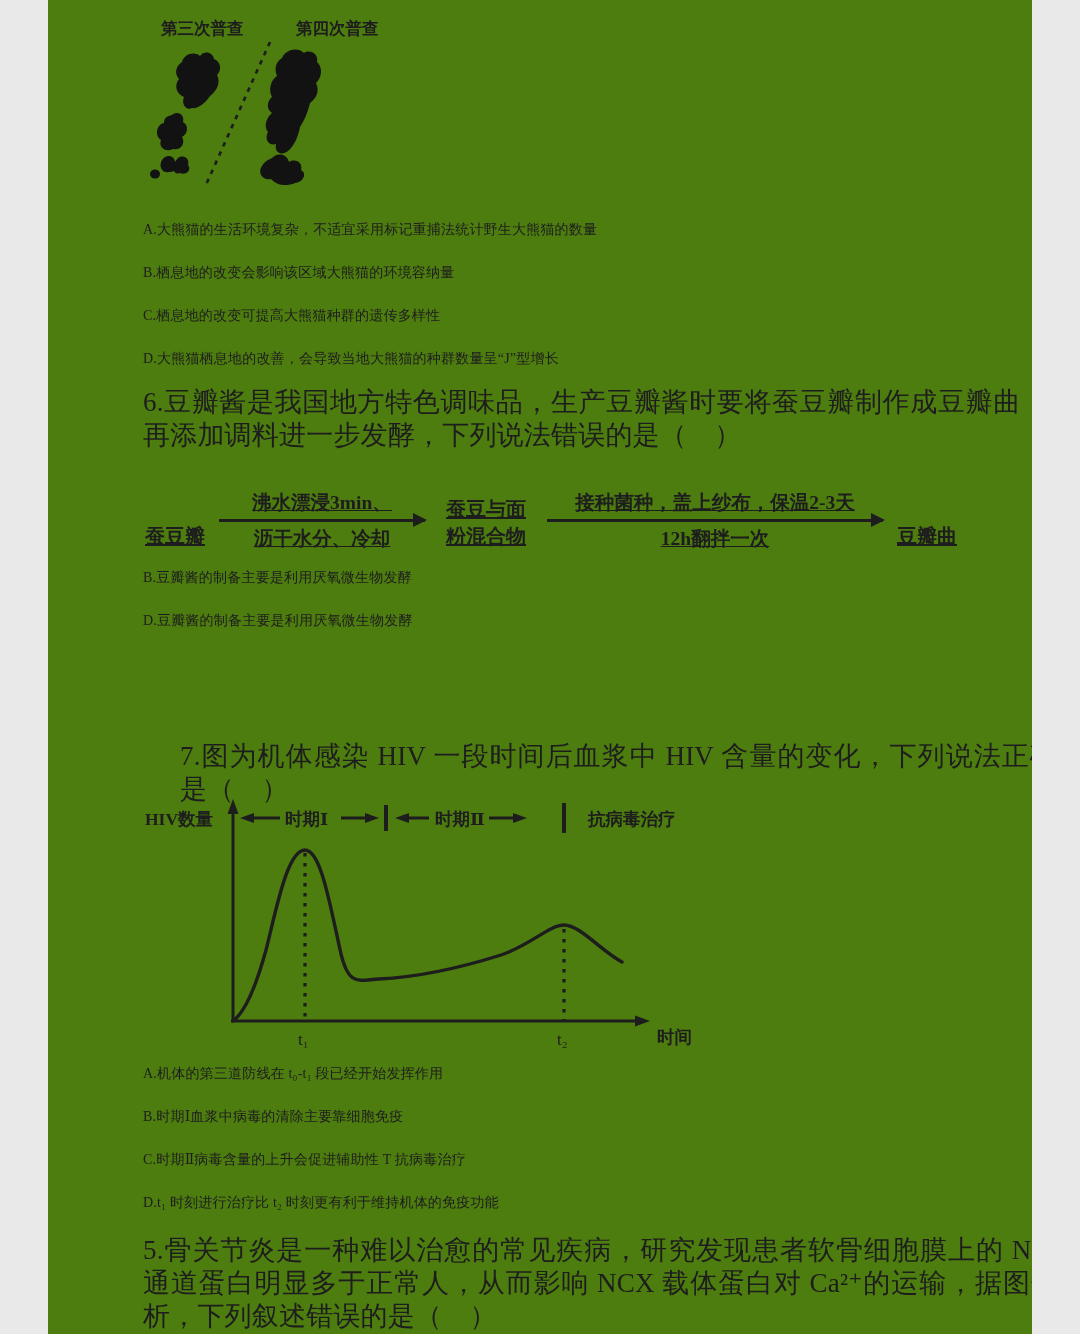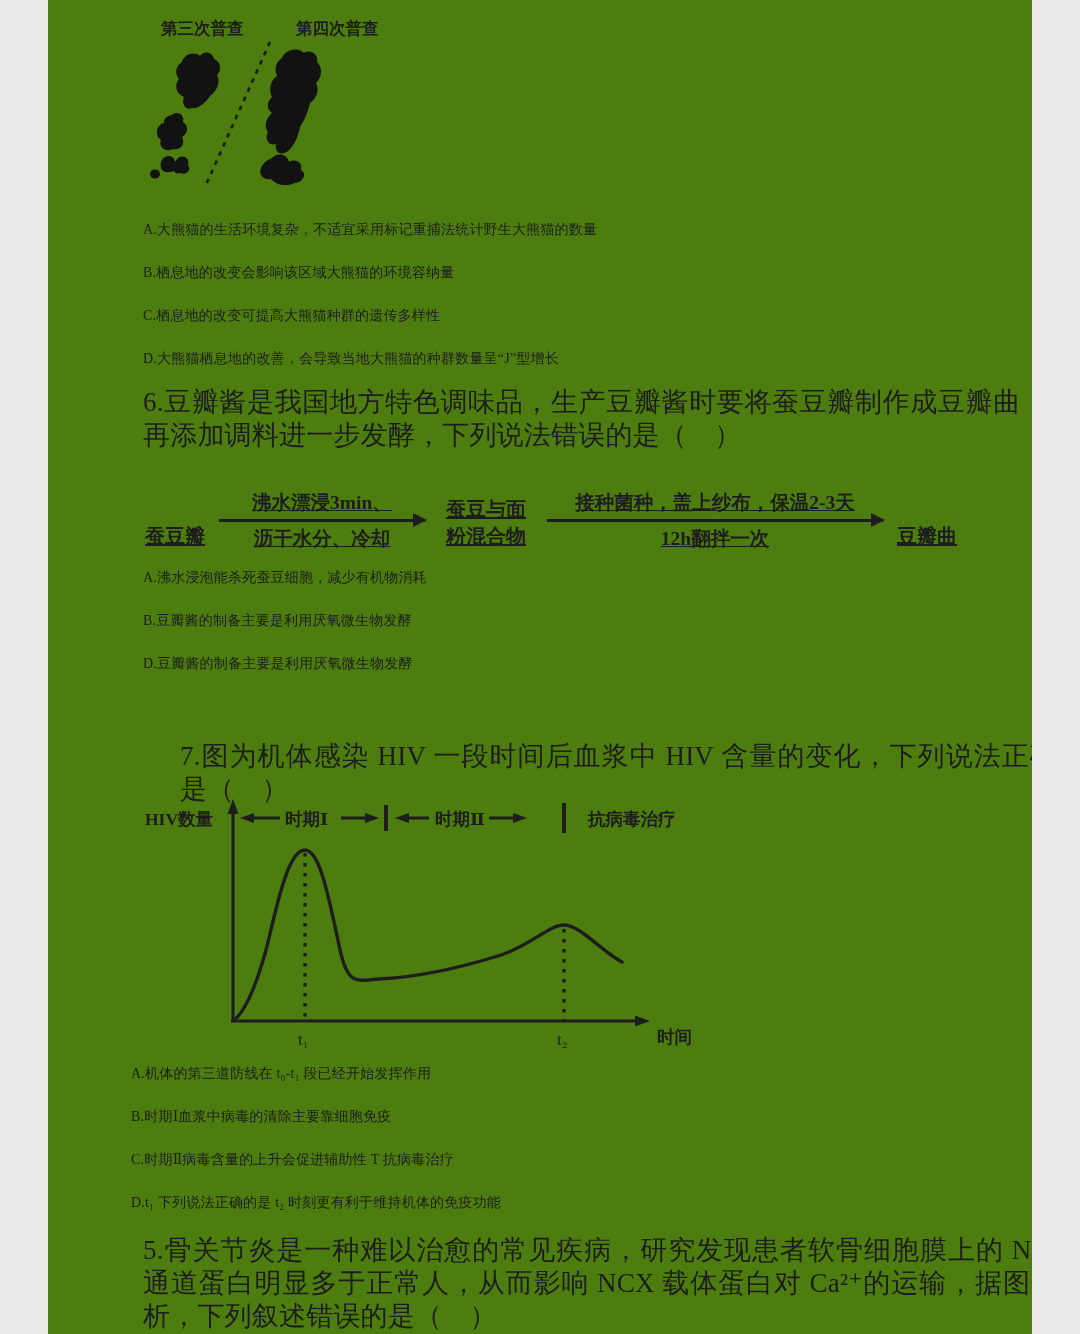--- a/index.html
+++ b/index.html
@@ -135,21 +135,20 @@
     <span class="node node-wrap">蚕豆与面粉混合物</span>
     <span class="farrow w2">
       <span class="cap top">接种菌种，盖上纱布，保温2-3天</span>
       <span class="shaft"></span>
       <span class="cap bottom">12h翻拌一次</span>
     </span>
     <span class="node">豆瓣曲</span>
   </div>
 
   <div class="abs options" style="left:95px; top:556px; width:920px;">
-    <p>A.沸水浸泡能杀死蚕豆细胞，减少有机物消耗</p>
     <p>B.豆瓣酱的制备主要是利用厌氧微生物发酵</p>
     <p>D.豆瓣酱的制备主要是利用厌氧微生物发酵</p>
   </div>
 
   <div class="abs stem" style="left:95px; top:740px; width:905px;margin-left:37px;">7.图为机体感染 HIV 一段时间后血浆中 HIV 含量的变化，下列说法正确的是（　）</div>
 
   <svg class="abs graph-svg" style="left:85px; top:793px;" width="580" height="262" viewBox="0 0 580 262">
 
     <line x1="100" y1="228" x2="100" y2="16" stroke="#1d1d1d" stroke-width="3"></line>
     <polygon points="100,6 94.5,21 105.5,21" fill="#1d1d1d"></polygon>
@@ -188,22 +187,22 @@
              C447,132 468,158 489,169" fill="none" stroke="#1d1d1d" stroke-width="3.4" stroke-linecap="round"></path>
 
     <line x1="172" y1="60" x2="172" y2="227" stroke="#1d1d1d" stroke-width="3.2" stroke-dasharray="3.5,6.5"></line>
     <line x1="431" y1="136" x2="431" y2="227" stroke="#1d1d1d" stroke-width="3.2" stroke-dasharray="3.5,6.5"></line>
 
     <text x="165" y="252" class="tick">t₁</text>
     <text x="424" y="252" class="tick">t₂</text>
     <text x="524" y="250" class="glabel">时间</text>
   </svg>
 
-  <div class="abs options" style="left:83px; top:1052px; width:920px;">
+  <div class="abs options" style="left:95px; top:1052px; width:920px;">
     <p>A.机体的第三道防线在 t₀-t₁ 段已经开始发挥作用</p>
     <p>B.时期Ⅰ血浆中病毒的清除主要靠细胞免疫</p>
     <p>C.时期Ⅱ病毒含量的上升会促进辅助性 T 抗病毒治疗</p>
-    <p>D.t₁ 下列说法正确的是 t₂ 时刻更有利于维持机体的免疫功能</p>
+    <p>D.t₁ 时刻进行治疗比 t₂ 时刻更有利于维持机体的免疫功能</p>
   </div>
 
   <div class="abs stem" style="left:95px; top:1234px; width:915px;">5.骨关节炎是一种难以治愈的常见疾病，研究发现患者软骨细胞膜上的 Na⁺通道蛋白明显多于正常人，从而影响 NCX 载体蛋白对 Ca²⁺的运输，据图分析，下列叙述错误的是（　）</div>
 
 </div>
 
 </body></html>

